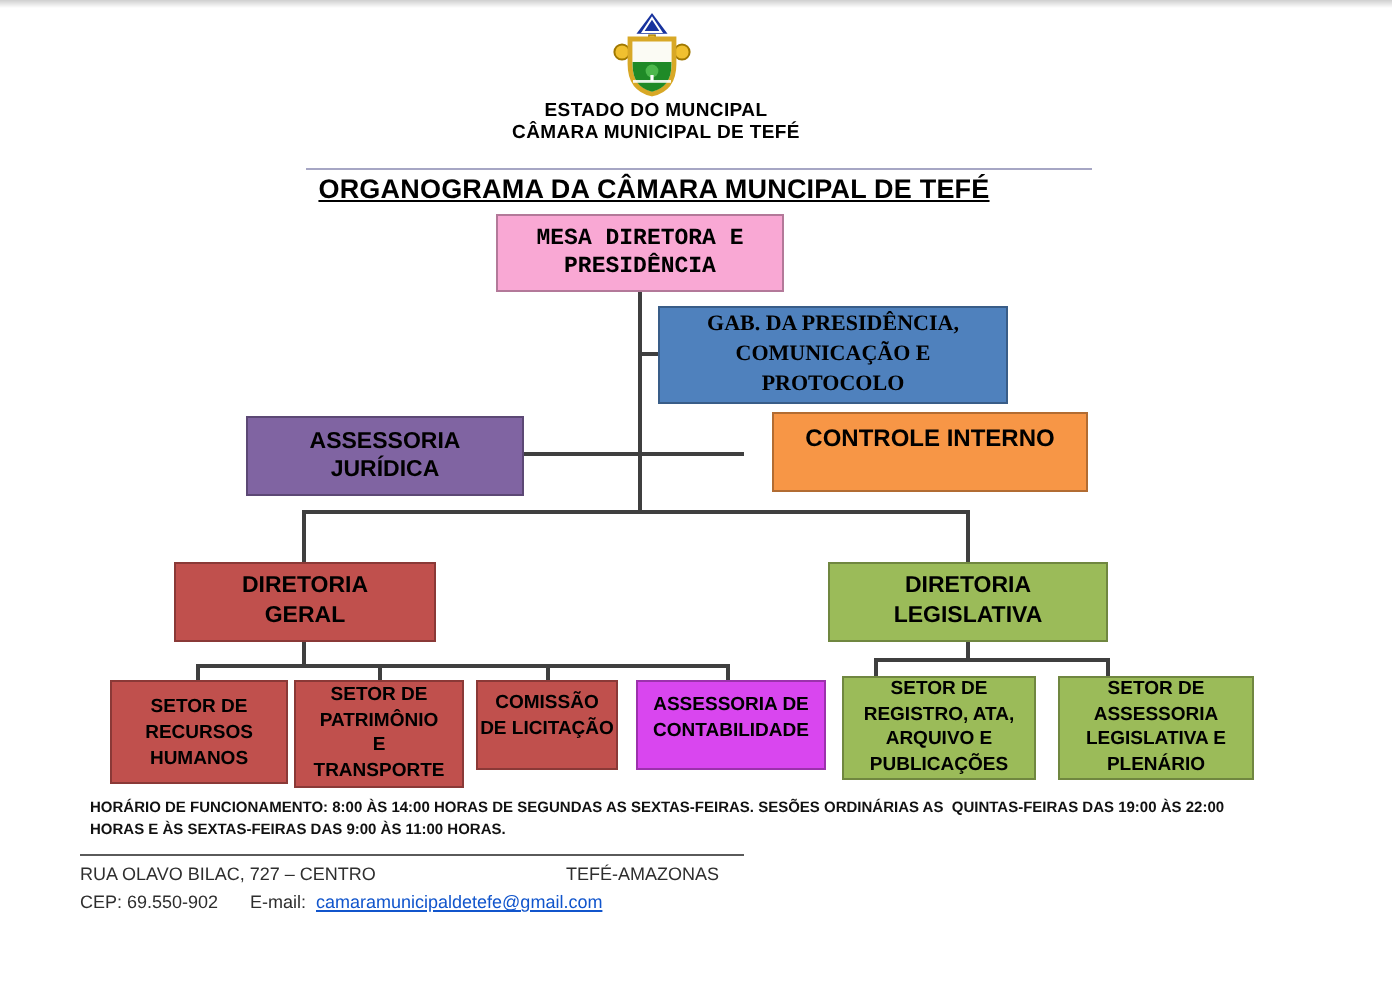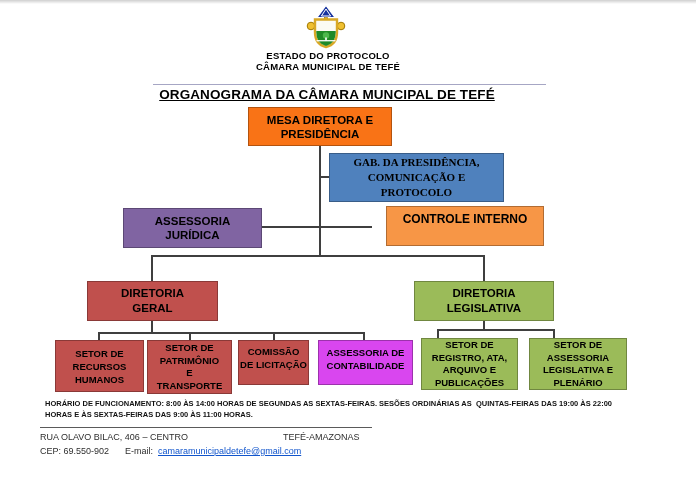--- a/index.html
+++ b/index.html
@@ -79,21 +79,21 @@
     <polygon points="23,4 18.4,11 27.6,11" fill="none" stroke="#FFFFFF" stroke-width="1"></polygon>
     <rect x="21.4" y="12.5" width="3.2" height="2.6" fill="#F0C030" stroke="#A07800" stroke-width="0.6"></rect>
     <circle cx="8" cy="21" r="3.8" fill="#F0C030" stroke="#A07800" stroke-width="1"></circle>
     <circle cx="38" cy="21" r="3.8" fill="#F0C030" stroke="#A07800" stroke-width="1"></circle>
     <path d="M12,14.5 h22 v12.5 q0,12.5 -11,15 q-11,-2.5 -11,-15 z" fill="#FBFBF4" stroke="#D8A826" stroke-width="2.4"></path>
     <path d="M13.3,26 h19.4 v1.5 q0,11 -9.7,13.4 q-9.7,-2.4 -9.7,-13.4 z" fill="#1F8A27"></path>
     <rect x="13.5" y="35" width="19" height="1.4" fill="#FFFFFF" opacity="0.9"></rect>
     <circle cx="23" cy="30.5" r="3.2" fill="#4CB84C"></circle>
     <rect x="22.2" y="32.5" width="1.6" height="3.2" fill="#FFFFFF"></rect>
   </svg>
-  <div id="org1" class="hdr">ESTADO DO PROTOCOLO</div>
+  <div id="org1" class="hdr">ESTADO DO MUNCIPAL</div>
   <div id="org2" class="hdr">CÂMARA MUNICIPAL DE TEFÉ</div>
   <div id="hline"></div>
   <div id="title">ORGANOGRAMA DA CÂMARA MUNCIPAL DE TEFÉ</div>
 
   <div>
     <div class="cline" id="c-v1"></div>
       <div class="cline" id="c-gab"></div>
     <div class="cline" id="c-ajci"></div>
       <div class="cline" id="c-bus"></div>
     <div class="cline" id="c-dg-up"></div>
@@ -103,21 +103,21 @@
     <div class="cline" id="c-d1"></div>
       <div class="cline" id="c-d2"></div>
     <div class="cline" id="c-d3"></div>
       <div class="cline" id="c-d4"></div>
     <div class="cline" id="c-dl-dn"></div>
       <div class="cline" id="c-dlbus"></div>
     <div class="cline" id="c-d5"></div>
       <div class="cline" id="c-d6"></div>
   </div>
 
-  <div class="box" id="b-mesa" style="background: #f97316;">MESA DIRETORA E
+  <div class="box" id="b-mesa" style="background: #f9a8d4; font-family: Liberation Mono, monospace;">MESA DIRETORA E
 PRESIDÊNCIA</div>
   <div class="box" id="b-gab" style="background: rgb(79, 129, 189);">GAB. DA PRESIDÊNCIA,
 COMUNICAÇÃO E
 PROTOCOLO</div>
   <div class="box" id="b-controle" style="background: rgb(247, 150, 70);">CONTROLE INTERNO</div>
   <div class="box" id="b-juridica" style="background: rgb(128, 100, 162);">ASSESSORIA
 JURÍDICA</div>
   <div class="box" id="b-geral" style="background: rgb(192, 80, 77);">DIRETORIA
 GERAL</div>
   <div class="box" id="b-legislativa" style="background: rgb(155, 187, 89);">DIRETORIA
@@ -139,18 +139,18 @@
 PUBLICAÇÕES</div>
   <div class="box" id="b-plenario" style="background: rgb(155, 187, 89);">SETOR DE
 ASSESSORIA
 LEGISLATIVA E
 PLENÁRIO</div>
 
   <div id="horario">HORÁRIO DE FUNCIONAMENTO: 8:00 ÀS 14:00 HORAS DE SEGUNDAS AS SEXTAS-FEIRAS. SESÕES ORDINÁRIAS AS  QUINTAS-FEIRAS DAS 19:00 ÀS 22:00
 HORAS E ÀS SEXTAS-FEIRAS DAS 9:00 ÀS 11:00 HORAS.</div>
 
   <div id="fline"></div>
-  <div id="addr" class="ftxt">RUA OLAVO BILAC, 406 – CENTRO</div>
+  <div id="addr" class="ftxt">RUA OLAVO BILAC, 727 – CENTRO</div>
   <div id="city" class="ftxt">TEFÉ-AMAZONAS</div>
   <div id="cep" class="ftxt">CEP: 69.550-902</div>
   <div id="email-label" class="ftxt">E-mail:</div>
   <a id="email-link" class="ftxt">camaramunicipaldetefe@gmail.com</a>
 </div>
 
 </body></html>

